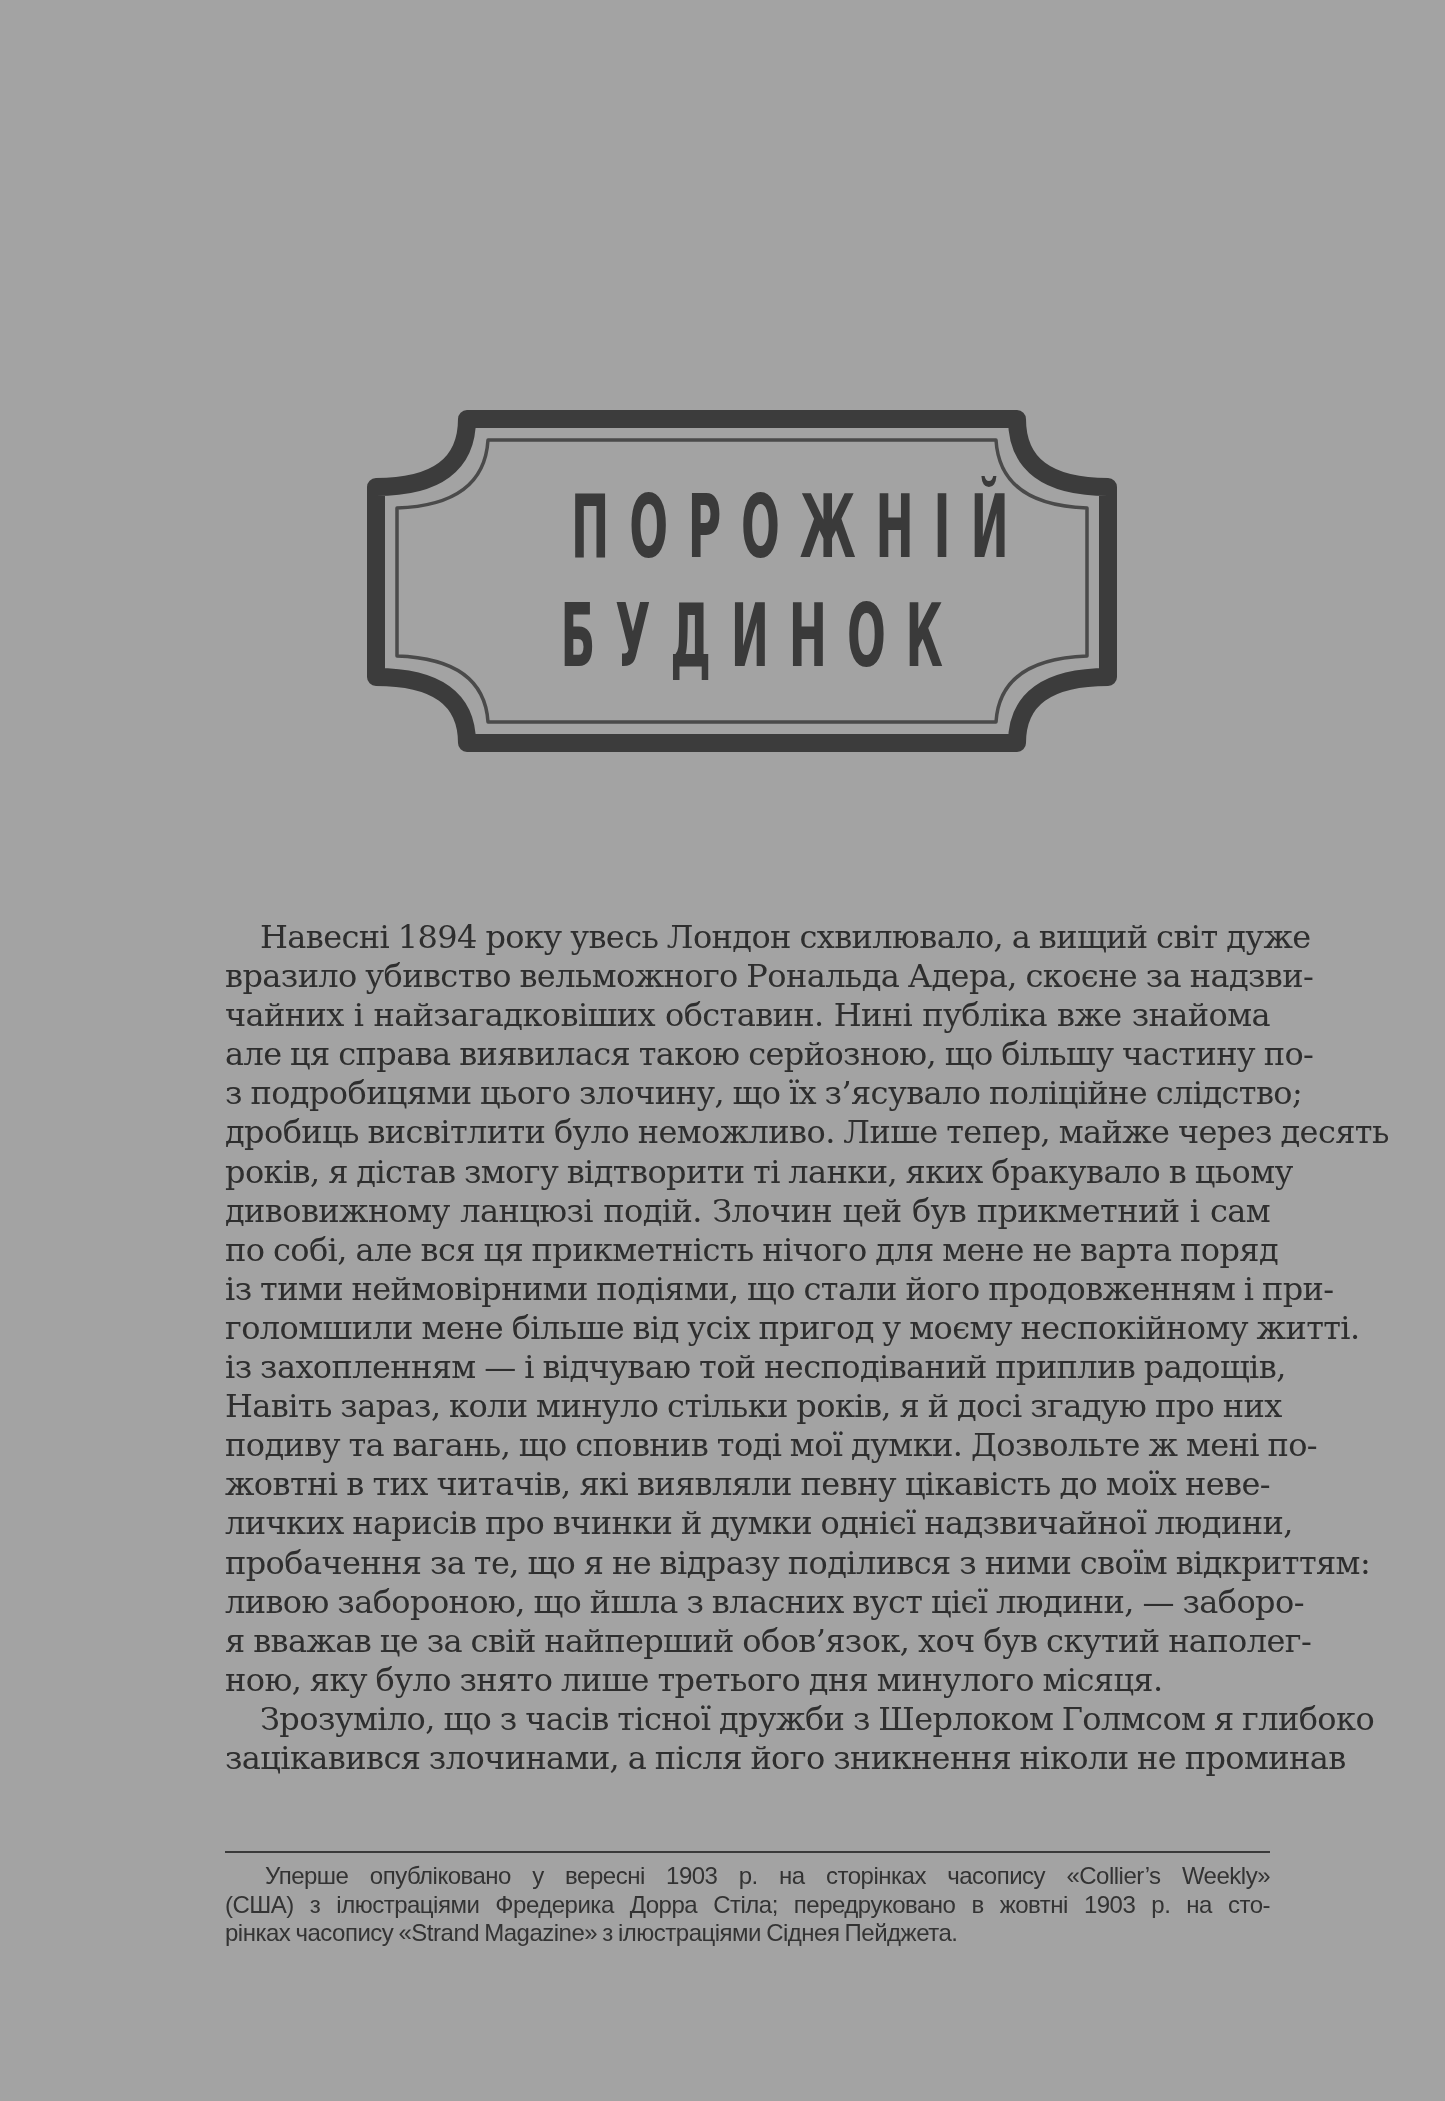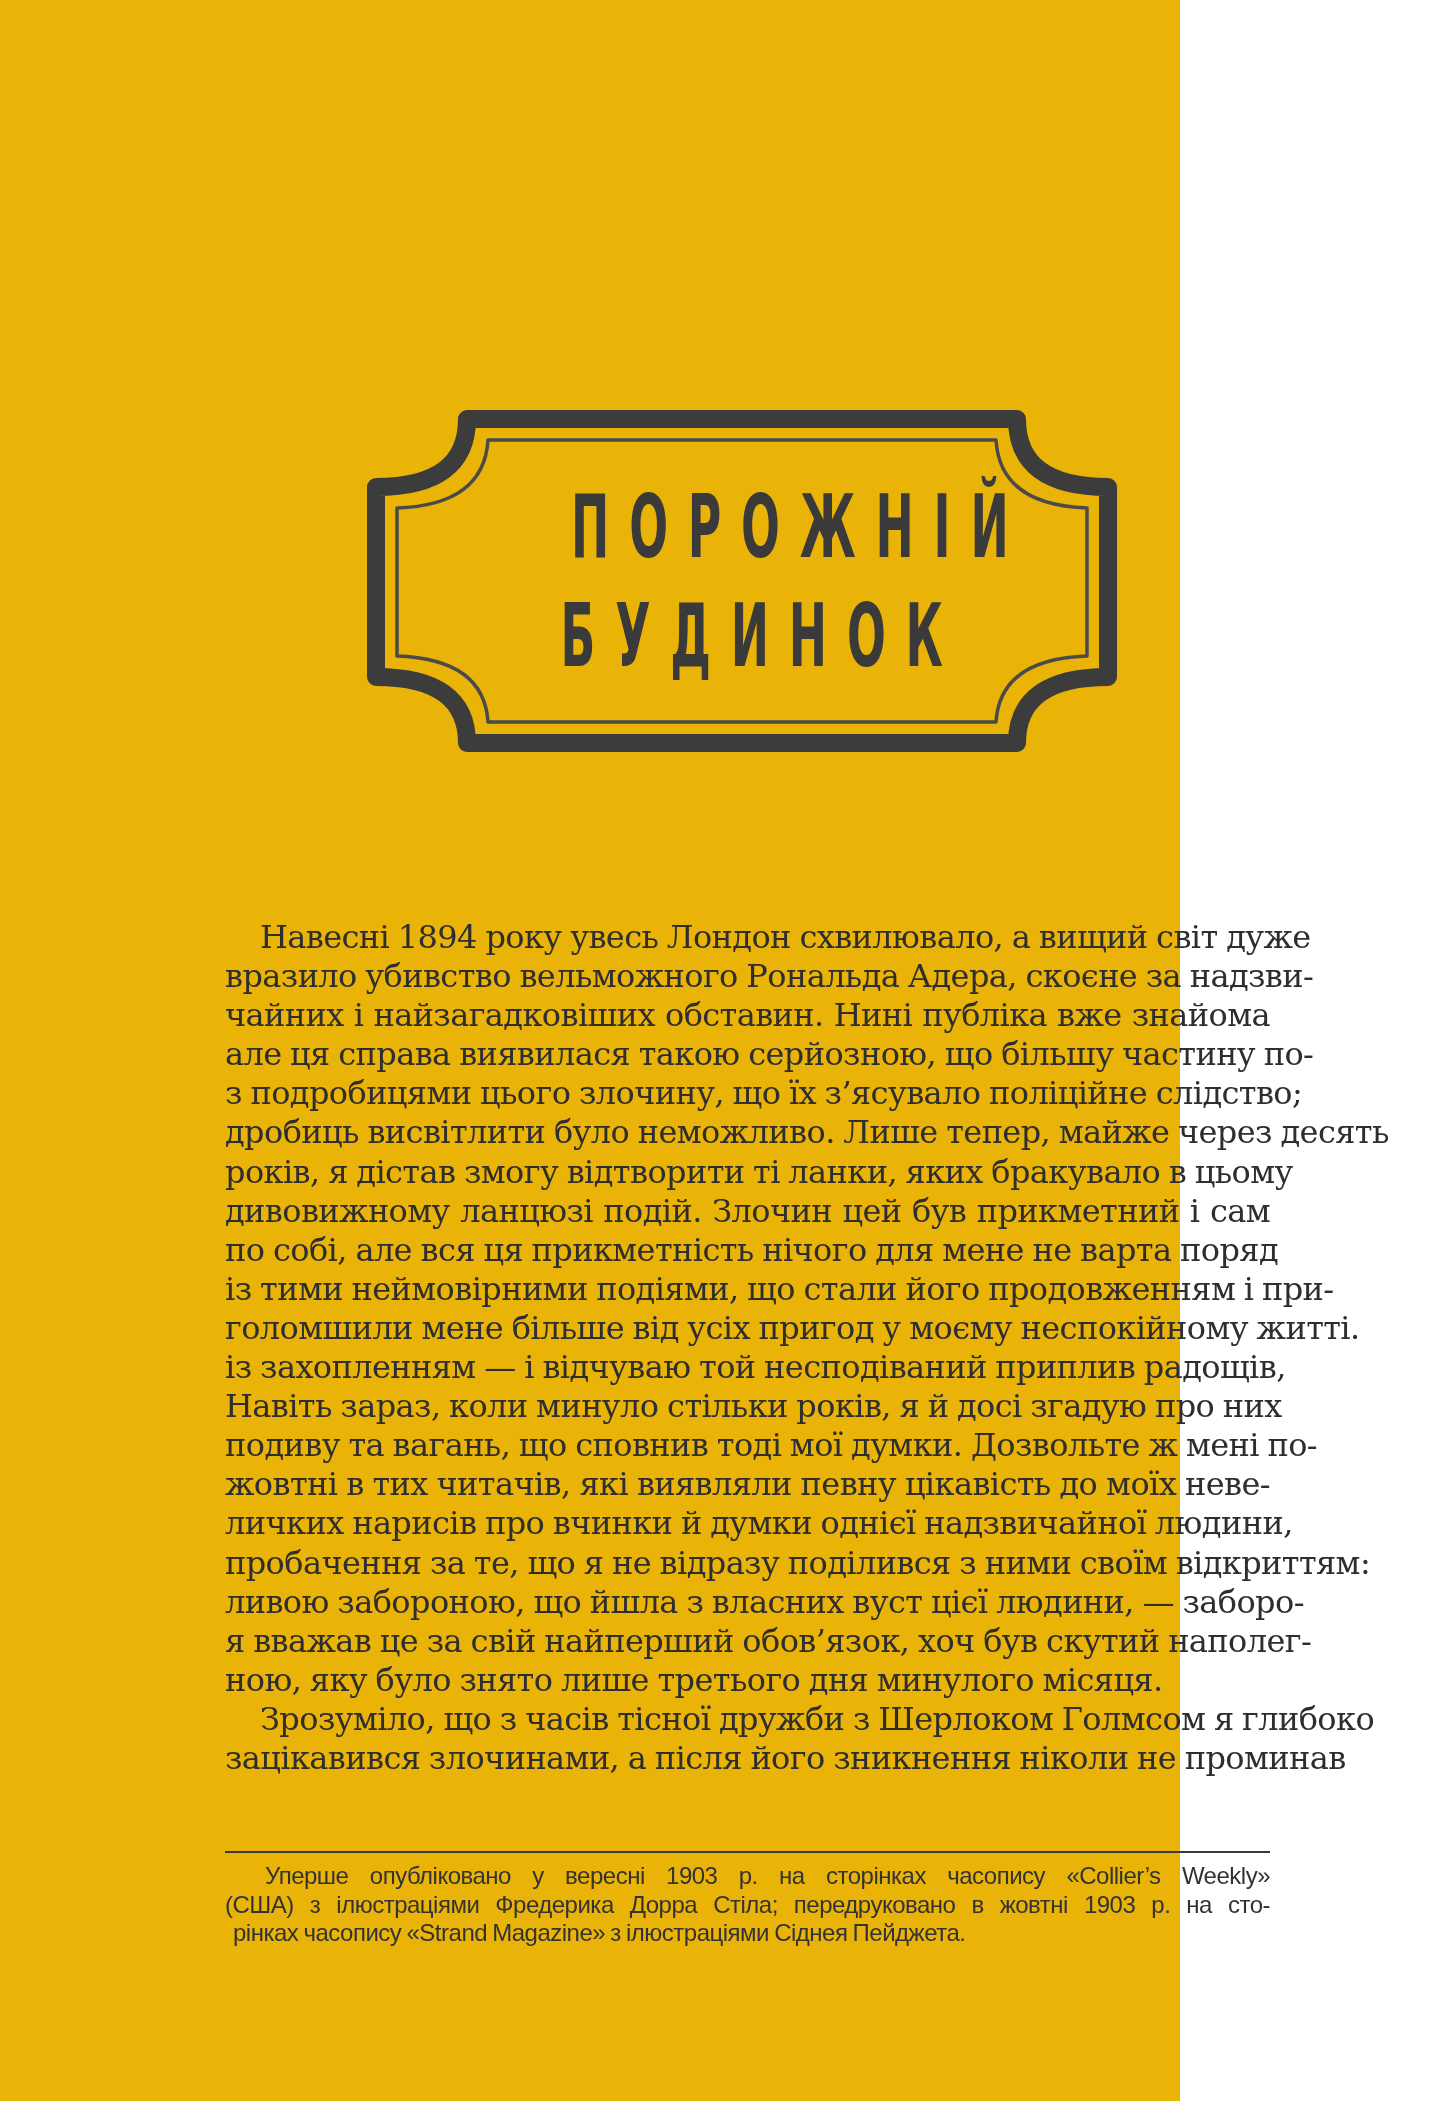--- a/index.html
+++ b/index.html
@@ -10,23 +10,23 @@
   body {
     width: 1445px;
     height: 2101px;
     position: relative;
     overflow: hidden;
     color: #2a2a2a;
   }
   .page {
     position: absolute;
     left: 0; top: 0;
-    width: 1180px;
+    width: 1445px;
     height: 2101px;
-    background: #eab308;
+    background: #a3a3a3;
   }
 
   
   .title-frame {
     position: absolute;
     left: 360px;
     top: 403px;
     width: 766px;
     height: 356px;
   }
@@ -107,21 +107,21 @@
   .foot-line {
     display: block;
     height: 28.5px;
     white-space: nowrap;
     text-align: justify;
     text-align-last: justify;
     letter-spacing: -0.5px;
     word-spacing: -1px;
   }
   .foot-line.indent { padding-left: 40px; }
-  .foot-line.last { text-align-last: left; margin-left: 8px; }
+  .foot-line.last { text-align-last: left; }
 </style>
 </head>
 <body>
 
 <div class="page">
 
   <div class="title-frame">
     <svg viewBox="0 0 766 356" xmlns="http://www.w3.org/2000/svg">
 
       <path d="M 107 16

